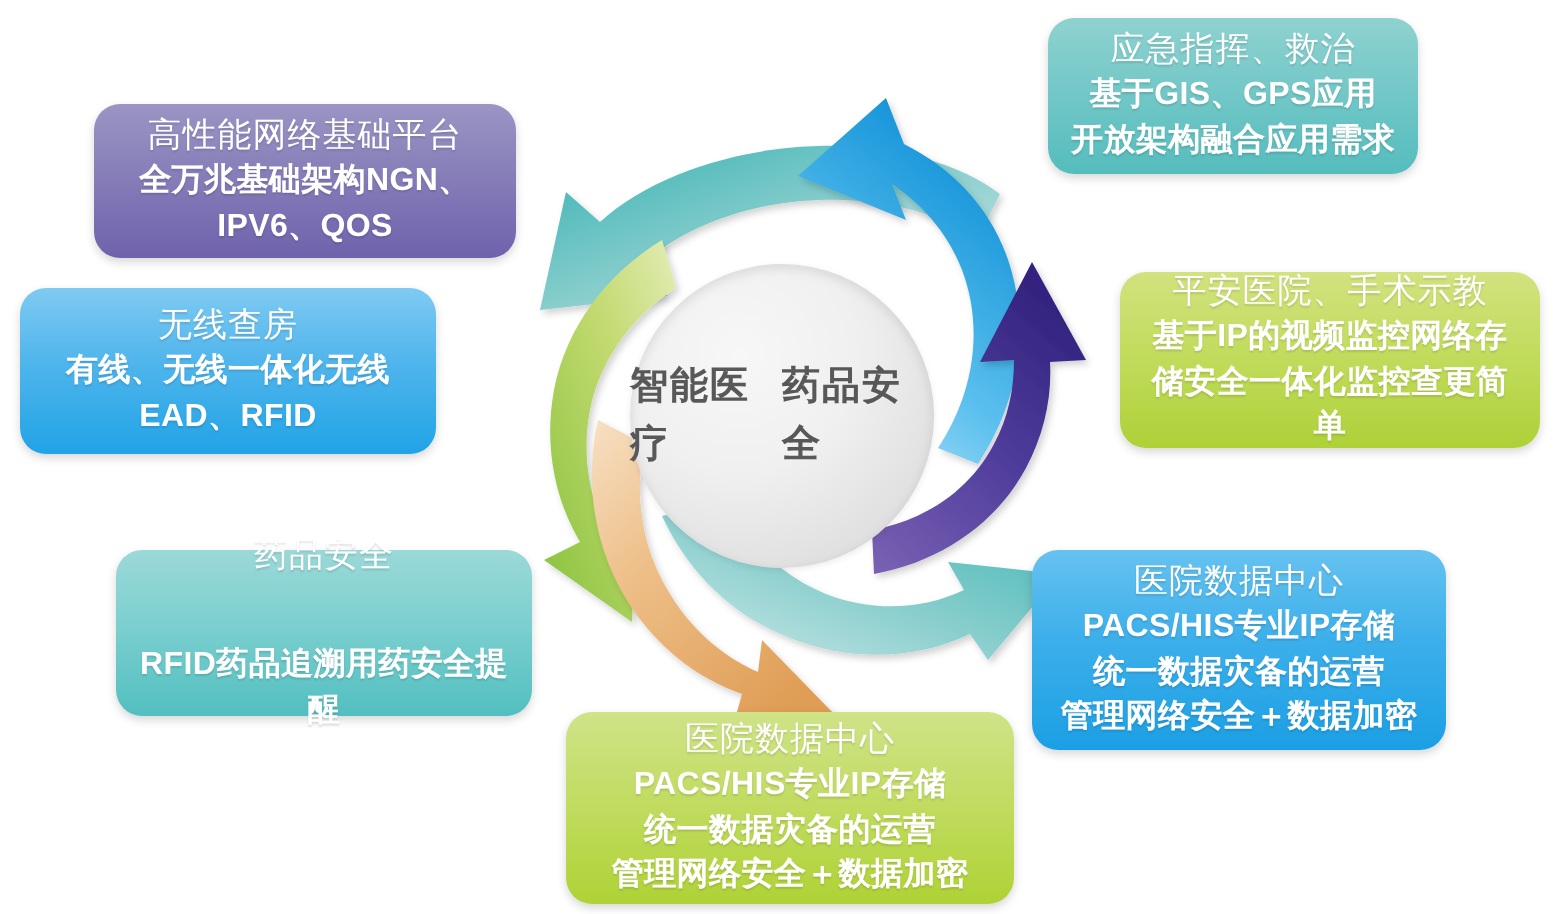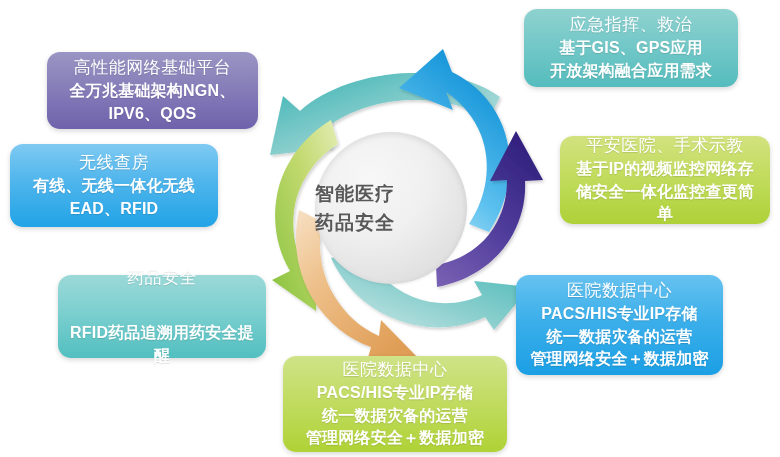--- a/index.html
+++ b/index.html
@@ -51,21 +51,21 @@
     text-shadow: 0 1px 1px rgba(0,0,0,0.12);
   }
 
   
   #card-network {
     left: 47px; top: 9px; width: 211px; height: 77px;
     background: linear-gradient(180deg, #9a95c4 0%, #8b84bb 35%, #7d72b4 68%, #6f62ac 100%);
     margin-top: 43px;
   }
   #card-emergency {
-    left: 524px; top: 9px; width: 214px; height: 78px;
+    left: 524px; top: 9px; width: 185px; height: 78px;
     background: linear-gradient(180deg, #8fd2d0 0%, #74c8c8 45%, #55bcbd 100%);
   }
   #card-wireless {
     left: 10px; top: 144px; width: 208px; height: 83px;
     background: linear-gradient(180deg, #7fcaf2 0%, #4fb5ec 45%, #21a3e6 100%);
   }
   #card-safety-hospital {
     left: 560px; top: 136px; width: 210px; height: 88px;
     background: linear-gradient(180deg, #d2e27f 0%, #c2dc5e 45%, #aed138 100%);
   }
@@ -84,22 +84,22 @@
   }
 
   
   #hub {
     position: absolute;
     left: 315px; top: 132px;
     width: 152px; height: 152px;
     border-radius: 50%;
     background: radial-gradient(circle at 36% 30%, #f7f7f7 0%, #f0f0f0 40%, #e2e2e2 72%, #d6d6d6 100%);
     display: flex;
-    flex-direction: column;
-    align-items: flex-start;
+    flex-direction: row;
+    align-items: center;
     justify-content: center;
     z-index: 4;
     box-shadow: 0 2px 6px rgba(0,0,0,0.10) inset, 0 1px 3px rgba(0,0,0,0.08);
   }
   #hub .hub-line {
     font-size: 19px;
     font-weight: 700;
     color: #585858;
     line-height: 1.55;
     letter-spacing: 1px;

